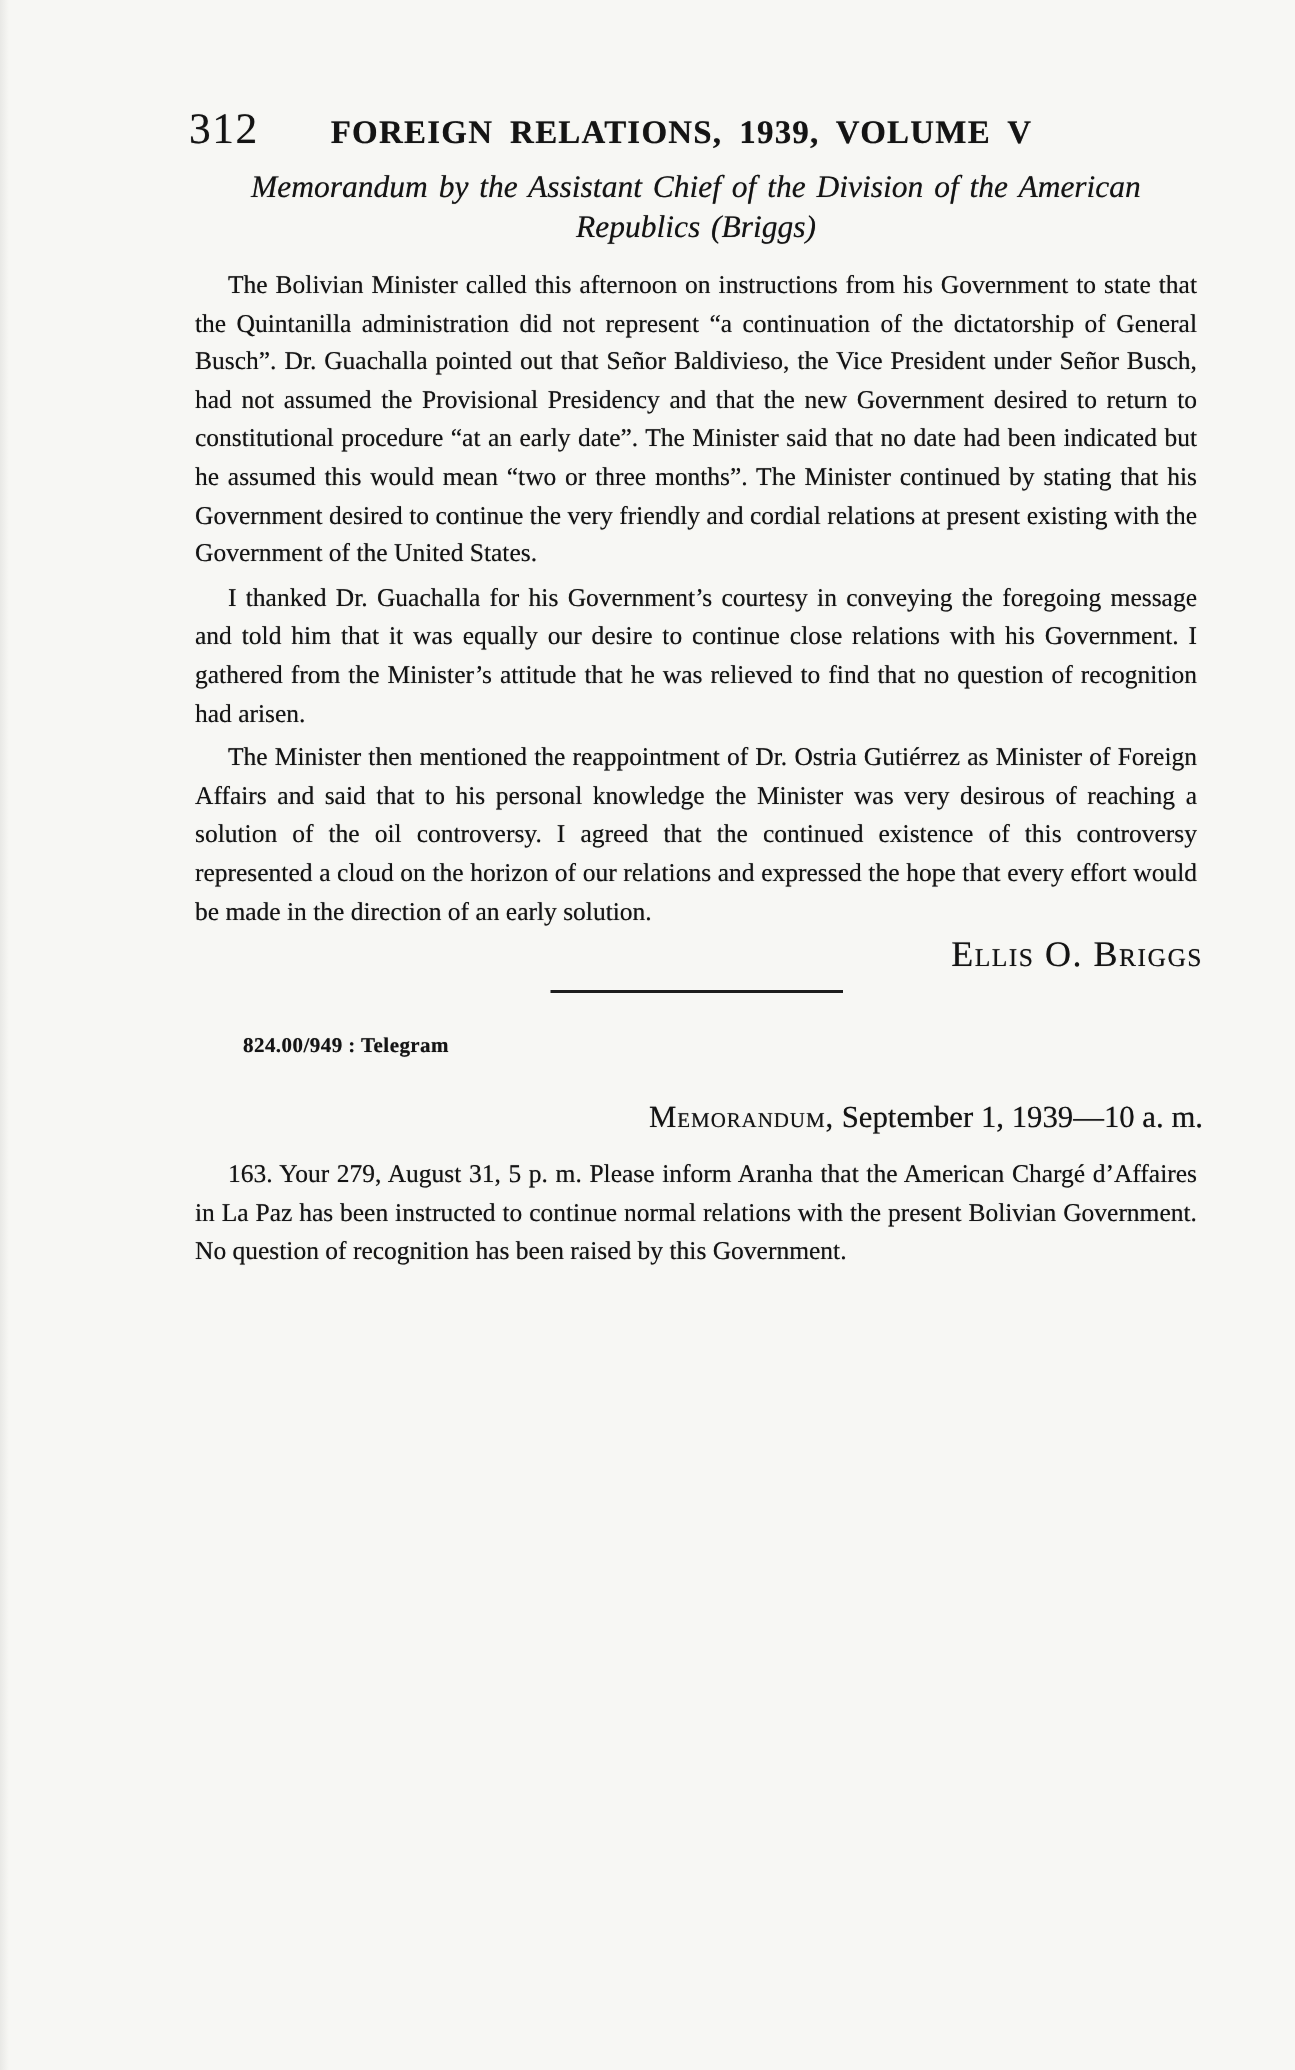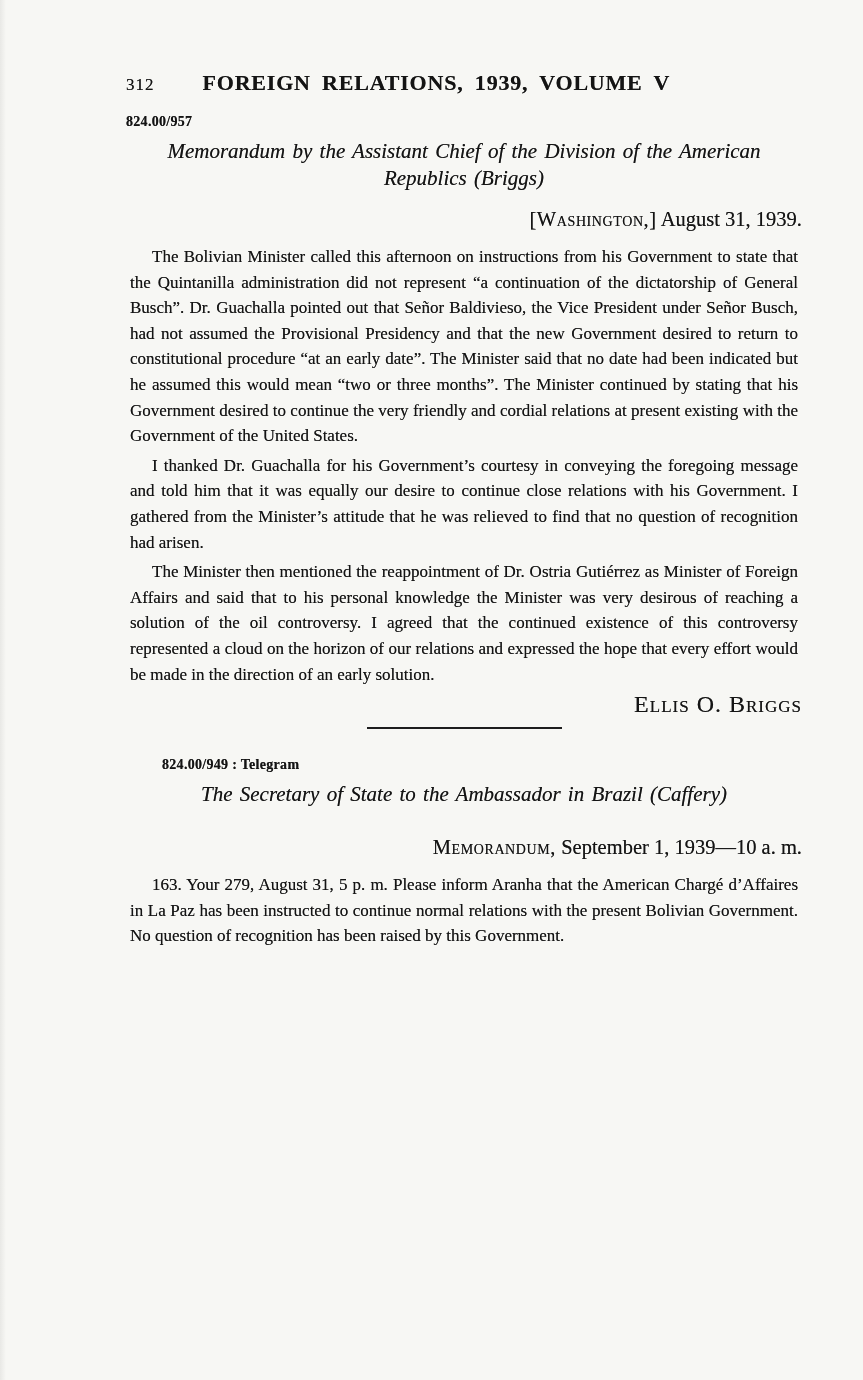--- a/index.html
+++ b/index.html
@@ -29,21 +29,21 @@
     margin-left: 126px;
     padding-top: 70px;
     text-shadow: 0 0 0.5px rgba(25,25,25,0.65); 
   }
 
   .running-header {
     display: flex;
     align-items: baseline;
   }
   .page-number {
-    font-size: 17px;
+    font-size: 29px;
     letter-spacing: 1px;
   }
   .running-head {
     font-size: 22px;
     font-weight: 700;
     letter-spacing: 0.8px;
     word-spacing: 5px;
     margin-left: 48px;
     white-space: nowrap;
   }
@@ -109,40 +109,34 @@
 <body>
 
 <div class="content">
 
   <header class="running-header">
     <span class="page-number">312</span>
     <span class="running-head">FOREIGN RELATIONS, 1939, VOLUME V</span>
   </header>
 
   <section class="doc-memorandum">
-    <div class="file-ref">824.00/957</div>
     <h2 class="doc-title">Memorandum by the Assistant Chief of the Division of the American
 Republics (Briggs)</h2>
-    <div class="dateline">
-      <span class="small-caps">[Washington,]</span>
-      <span>August 31, 1939.</span>
-    </div>
     <div class="doc-body">
       <p>The Bolivian Minister called this afternoon on instructions from his Government to state that the Quintanilla administration did not represent “a continuation of the dictatorship of General Busch”.  Dr. Guachalla pointed out that Señor Baldivieso, the Vice President under Señor Busch, had not assumed the Provisional Presidency and that the new Government desired to return to constitutional procedure “at an early date”.  The Minister said that no date had been indicated but he assumed this would mean “two or three months”.  The Minister continued by stating that his Government desired to continue the very friendly and cordial relations at present existing with the Government of the United States.</p>
       <p>I thanked Dr. Guachalla for his Government’s courtesy in conveying the foregoing message and told him that it was equally our desire to continue close relations with his Government.  I gathered from the Minister’s attitude that he was relieved to find that no question of recognition had arisen.</p>
       <p>The Minister then mentioned the reappointment of Dr. Ostria Gutiérrez as Minister of Foreign Affairs and said that to his personal knowledge the Minister was very desirous of reaching a solution of the oil controversy.  I agreed that the continued existence of this controversy represented a cloud on the horizon of our relations and expressed the hope that every effort would be made in the direction of an early solution.</p>
     </div>
     <div class="signature">Ellis O. Briggs</div>
   </section>
 
   <div class="divider"></div>
 
   <section class="doc-telegram">
     <div class="file-ref">824.00/949 : Telegram</div>
-    <h2 class="doc-title">The Secretary of State to the Ambassador in Brazil (Caffery)</h2>
     <div class="dateline">
       <span class="small-caps">Memorandum,</span>
       <span>September 1, 1939—10 a. m.</span>
     </div>
     <div class="doc-body">
       <p>163.  Your 279, August 31, 5 p. m.  Please inform Aranha that the American Chargé d’Affaires in La Paz has been instructed to continue normal relations with the present Bolivian Government.  No question of recognition has been raised by this Government.</p>
     </div>
   </section>
 
 </div>

